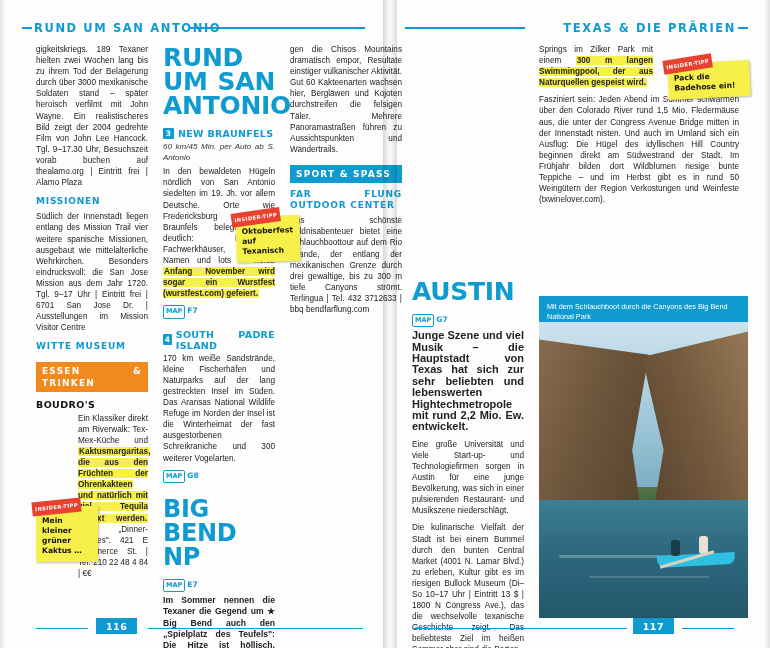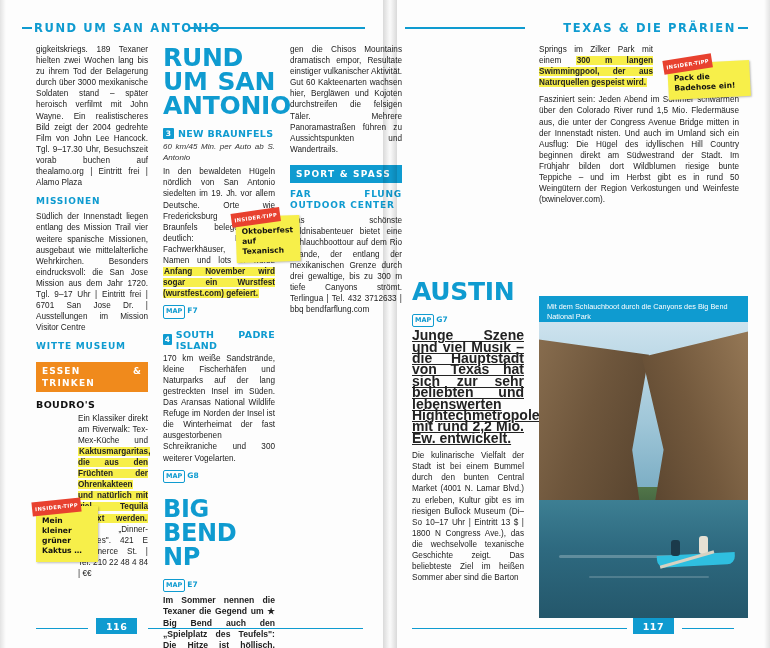--- a/index.html
+++ b/index.html
@@ -255,21 +255,22 @@
   <div class="col c3">
     <p>gen die Chisos Mountains dramatisch empor, Resultate einstiger vulkanischer Aktivität. Gut 60 Kakteenarten wachsen hier, Bergläwen und Kojoten durchstreifen die felsigen Täler. Mehrere Panoramastraßen führen zu Aussichtspunkten und Wandertrails.</p>
     <div class="band blue">SPORT &amp; SPASS</div>
     <div class="sub" style="color:#0f9bd0;margin-top:2px;">FAR FLUNG OUTDOOR CENTER</div>
     <p>Das schönste Wildnisabenteuer bietet eine Schlauchboottour auf dem Rio Grande, der entlang der mexikanischen Grenze durch drei gewaltige, bis zu 300 m tiefe Canyons strömt. Terlingua | Tel. 432 3712633 | bbq bendfarflung.com</p>
   </div>
 
   <div class="col c4">
     <div class="bigtitle" style="margin-top:236px;">AUSTIN</div>
     <div class="mapref" style="margin-bottom:3px;"><span class="m">MAP</span><span>G7</span></div>
-    <p class="bd" style="font-size:14px;line-height:11.4px;text-decoration:underline;">Junge Szene und viel Musik – die Hauptstadt von Texas hat sich zur sehr beliebten und lebenswerten Hightechmetropole mit rund 2,2 Mio. Ew. entwickelt.</p>
+    <p class="bd" style="font-size:11px;line-height:11.4px;">Junge Szene und viel Musik – die Hauptstadt von Texas hat sich zur sehr beliebten und lebenswerten Hightechmetropole mit rund 2,2 Mio. Ew. entwickelt.</p>
+    <p>Eine große Universität und viele Start-up- und Technologiefirmen sorgen in Austin für eine junge Bevölkerung, was sich in einer pulsierenden Restaurant- und Musikszene niederschlägt.</p>
     <p>Die kulinarische Vielfalt der Stadt ist bei einem Bummel durch den bunten Central Market (4001 N. Lamar Blvd.) zu erleben, Kultur gibt es im riesigen Bullock Museum (Di–So 10–17 Uhr | Eintritt 13 $ | 1800 N Congress Ave.), das die wechselvolle texanische Geschichte zeigt. Das beliebteste Ziel im heißen Sommer aber sind die Barton</p>
   </div>
 
   <div class="col c5" style="width:200px;">
     <p style="padding-right:86px;">Springs im Zilker Park mit einem <span class="hl">300 m langen Swimmingpool, der aus Naturquellen gespeist wird.</span></p>
     <p>Fasziniert sein: Jeden Abend im Sommer schwärmen über den Colorado River rund 1,5 Mio. Fledermäuse aus, die unter der Congress Avenue Bridge mitten in der Innenstadt nisten. Und auch im Umland sich ein Ausflug: Die Hügel des idyllischen Hill Country beginnen direkt am Südwestrand der Stadt. Im Frühjahr bilden dort Wildblumen riesige bunte Teppiche – und im Herbst gibt es in rund 50 Weingütern der Region Verkostungen und Weinfeste (txwinelover.com).</p>
   </div>
 
   <div class="tipnote" style="left:668px;top:62px;width:70px;transform:rotate(-3deg);">
     <span class="tipflag">INSIDER-TIPP</span>

